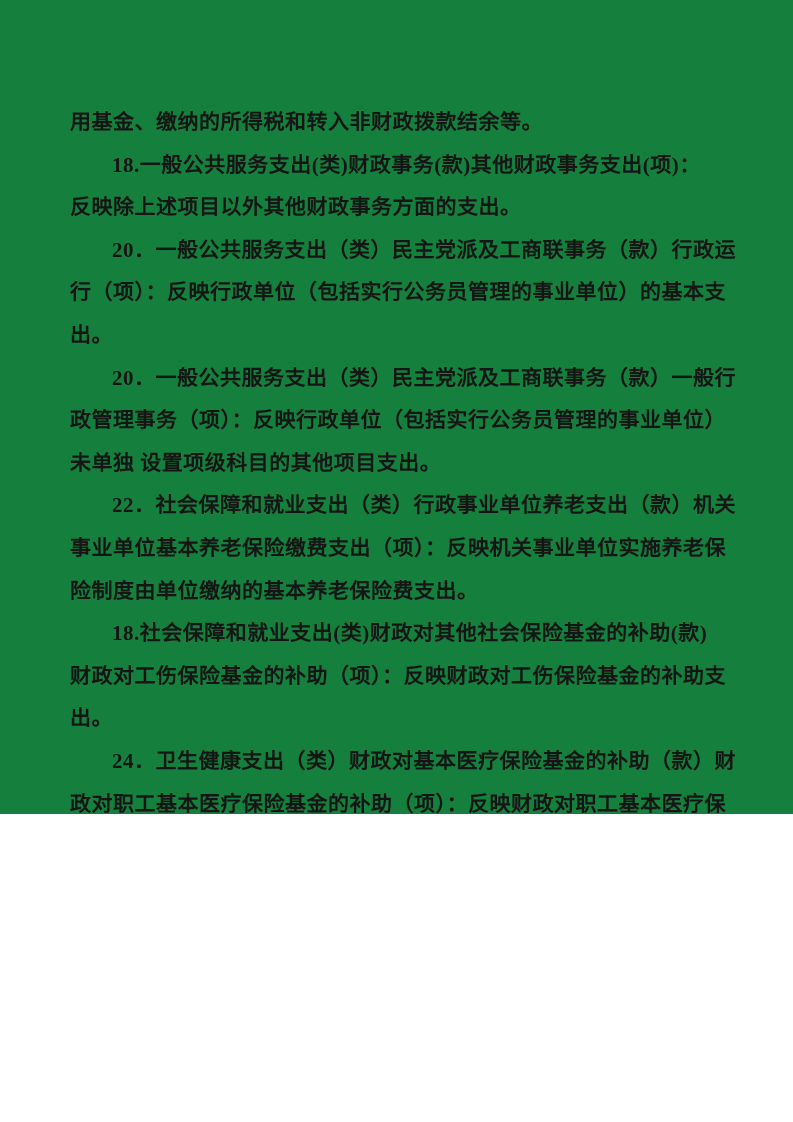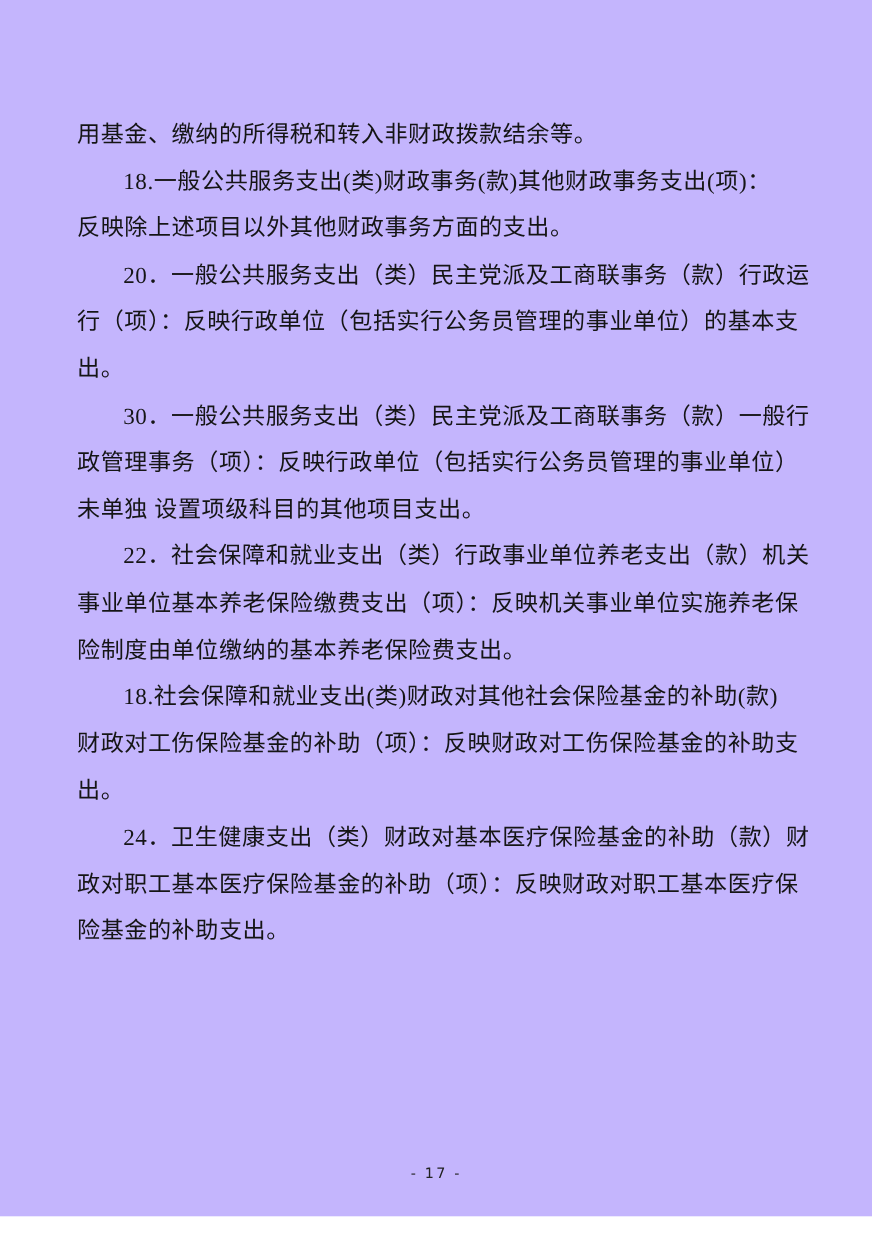--- a/index.html
+++ b/index.html
@@ -3,25 +3,26 @@
 <meta charset="utf-8">
 <style>
   html, body {
     margin: 0;
     padding: 0;
     background: #ffffff;
   }
   .page {
     position: relative;
     width: 793px;
-    height: 1106px;
-    background: #c4b5fd;
+    height: 814px;
+    background: #15803d;
     overflow: hidden;
     font-family: "Liberation Serif", "DejaVu Serif", serif;
     color: #151515;
+    font-weight: bold;
   }
   .doc-body {
     position: absolute;
     left: 70px;
     top: 101px;
     width: 678px;
     font-size: 21px;
     line-height: 42.6px;
     text-align: justify;
     letter-spacing: 0.5px;
@@ -53,21 +54,21 @@
 <body>
 
 <div class="page">
   <div class="doc-body">
       <p>用基金、缴纳的所得税和转入非财政拨款结余等。</p>
       <p class="indent">18.一般公共服务支出(类)财政事务(款)其他财政事务支出(项)：
 反映除上述项目以外其他财政事务方面的支出。</p>
       <p class="indent">20．一般公共服务支出（类）民主党派及工商联事务（款）行政运
 行（项）：反映行政单位（包括实行公务员管理的事业单位）的基本支
 出。</p>
-      <p class="indent">30．一般公共服务支出（类）民主党派及工商联事务（款）一般行
+      <p class="indent">20．一般公共服务支出（类）民主党派及工商联事务（款）一般行
 政管理事务（项）：反映行政单位（包括实行公务员管理的事业单位）
 未单独 设置项级科目的其他项目支出。</p>
       <p class="indent">22．社会保障和就业支出（类）行政事业单位养老支出（款）机关
 事业单位基本养老保险缴费支出（项）：反映机关事业单位实施养老保
 险制度由单位缴纳的基本养老保险费支出。</p>
       <p class="indent">18.社会保障和就业支出(类)财政对其他社会保险基金的补助(款)
 财政对工伤保险基金的补助（项）：反映财政对工伤保险基金的补助支
 出。</p>
       <p class="indent">24．卫生健康支出（类）财政对基本医疗保险基金的补助（款）财
 政对职工基本医疗保险基金的补助（项）：反映财政对职工基本医疗保

